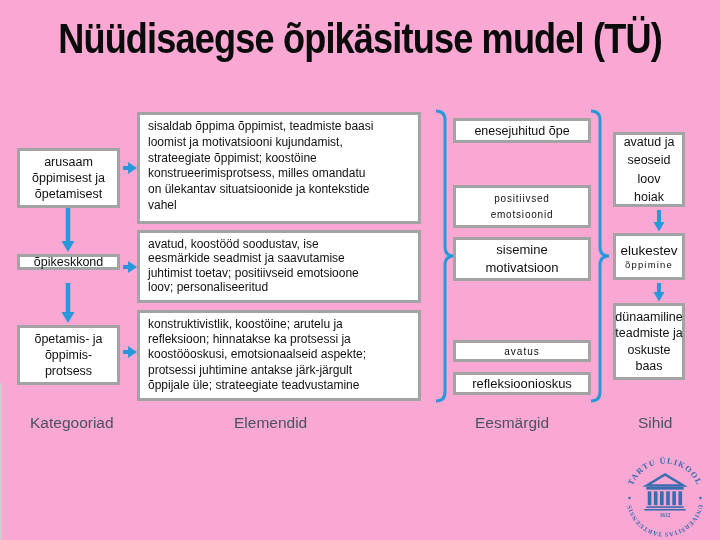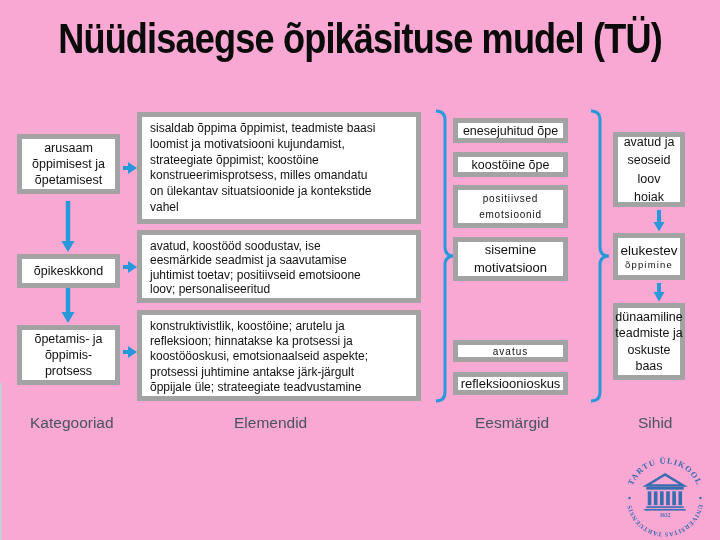--- a/index.html
+++ b/index.html
@@ -6,38 +6,38 @@
   body{width:720px;height:540px;background:#ffffff;position:relative;overflow:hidden;
        font-family:"Liberation Sans", sans-serif;}
   .slide{position:absolute;inset:0;background:#f9a8d4;}
 
   .title{position:absolute;top:14px;left:0;width:720px;margin:0;text-align:center;
          font-family:"Liberation Sans", sans-serif;font-weight:bold;font-size:43px;
          letter-spacing:-1px;color:#0b0b0b;transform:scaleX(0.84);transform-origin:center;}
 
   .connectors{position:absolute;left:0;top:0;width:720px;height:540px;pointer-events:none;}
 
-  .node{position:absolute;box-sizing:border-box;background:#fff;border:5px solid #a3a3a3;
+  .node{position:absolute;box-sizing:border-box;background:#fff;border:3px solid #a3a3a3;
         display:flex;align-items:center;justify-content:center;text-align:center;
         white-space:pre-line;color:#111;}
 
   
-  .boxA{left:17px;top:134px;width:103px;height:60px;font-size:12.5px;line-height:1.3;}
-  .boxB{left:17px;top:254px;width:103px;height:34px;font-size:12.5px;}
+  .boxA{left:17px;top:148px;width:103px;height:60px;font-size:12.5px;line-height:1.3;}
+  .boxB{left:17px;top:254px;width:103px;height:16px;font-size:12.5px;}
   .boxC{left:17px;top:325px;width:103px;height:60px;font-size:12.5px;line-height:1.3;}
 
   
   .elem{left:137px;width:284px;align-items:flex-start;justify-content:flex-start;
         text-align:left;padding:4px 8px;font-size:12px;}
   .elem1{top:112px;height:112px;line-height:15.8px;}
   .elem2{top:230px;height:73px;line-height:14.4px;}
   .elem3{top:310px;height:91px;line-height:15.2px;}
 
   
-  .goal{left:453px;width:115px;}
+  .goal{left:453px;width:138px;}
   .g1{top:118px;height:25px;font-size:12.5px;}
   .g2{top:152px;height:25px;font-size:12.5px;}
   .g3{top:185px;height:43px;font-size:10px;letter-spacing:0.8px;line-height:1.55;}
   .g4{top:237px;height:44px;font-size:13px;line-height:1.35;}
   .g5{top:290px;height:41px;font-size:13px;line-height:1.35;}
   .g6{top:340px;height:22px;font-size:10px;letter-spacing:1px;}
   .g7{top:372px;height:23px;font-size:13px;}
 
   
   .aim{left:613px;width:72px;}
@@ -107,21 +107,20 @@
 eesmärkide seadmist ja saavutamise
 juhtimist toetav; positiivseid emotsioone
 loov; personaliseeritud</div>
   <div class="node elem elem3">konstruktivistlik, koostöine; arutelu ja
 refleksioon; hinnatakse ka protsessi ja
 koostööoskusi, emotsionaalseid aspekte;
 protsessi juhtimine antakse järk-järgult
 õppijale üle; strateegiate teadvustamine</div>
 
   <div class="node goal g1">enesejuhitud õpe</div>
-  <div class="node goal g2">koostöine õpe</div>
   <div class="node goal g3">positiivsed
 emotsioonid</div>
   <div class="node goal g4">sisemine
 motivatsioon</div>
   <div class="node goal g6">avatus</div>
   <div class="node goal g7">refleksioonioskus</div>
 
   <div class="node aim s1">avatud ja
 seoseid loov
 hoiak</div>

